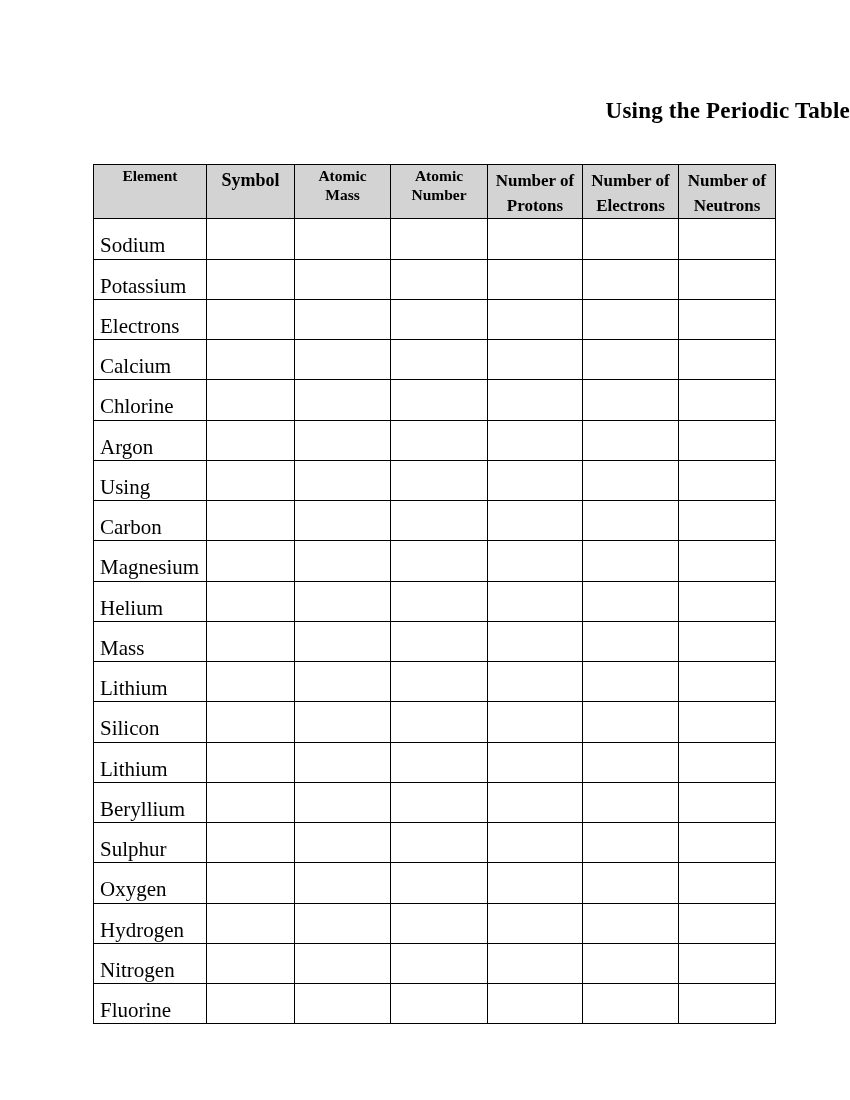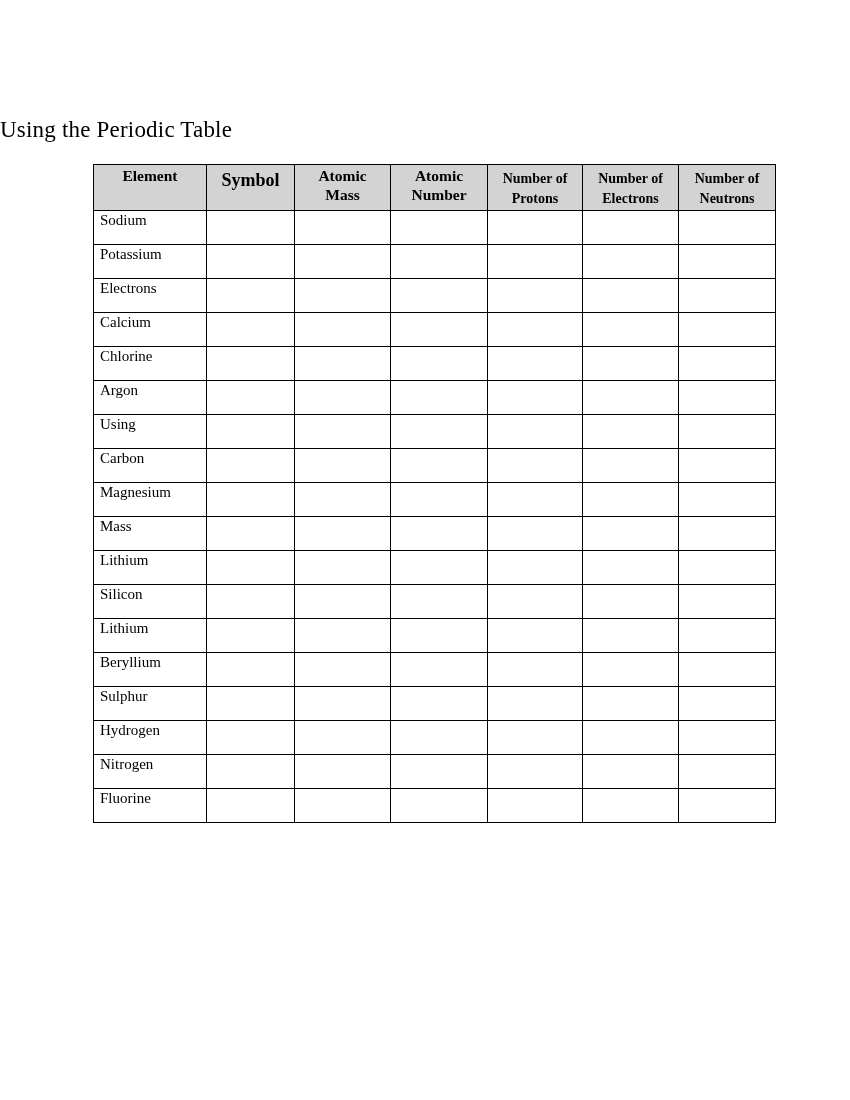--- a/index.html
+++ b/index.html
@@ -7,27 +7,27 @@
     position: relative;
     width: 850px;
     height: 1100px;
     background: #ffffff;
     font-family: "Liberation Serif", serif;
     color: #000000;
     overflow: hidden;
   }
   .title {
     position: absolute;
-    top: 117px;
+    top: 98px;
     left: 0;
     right: 0;
     margin: 0;
-    text-align: left;
+    text-align: right;
     font-size: 23px;
-    font-weight: normal;
+    font-weight: bold;
     letter-spacing: 0.2px;
   }
   table.worksheet {
     position: absolute;
     left: 93px;
     top: 164px;
     border-collapse: collapse;
     table-layout: fixed;
   }
   col.c0 { width: 113px; }
@@ -46,30 +46,30 @@
     background: #d3d3d3;
     height: 42px;
     vertical-align: top;
     text-align: center;
     font-weight: bold;
     white-space: pre-line;
     padding: 2px 2px 0 2px;
   }
   th.lg { font-size: 15.5px; line-height: 1.22; }
   th.md { font-size: 18px; line-height: 1.25; padding-top: 4px; }
-  th.sm { font-size: 14px; line-height: 1.45; padding-top: 4px; }
+  th.sm { font-size: 17px; line-height: 1.45; padding-top: 4px; }
   td {
     height: 34px;
     vertical-align: top;
     background: #ffffff;
   }
   td.element {
-    font-size: 15px;
+    font-size: 21px;
     line-height: 1.25;
-    padding: 0 4px 0 6px;
+    padding: 13px 4px 0 6px;
     white-space: nowrap;
     margin-left: 22px;
   }
 </style>
 </head>
 <body>
 
 <div class="page">
   <h1 class="title">Using the Periodic Table</h1>
 
@@ -175,20 +175,29 @@
         <tr>
           <td class="element">Magnesium</td>
           <td></td>
           <td></td>
           <td></td>
           <td></td>
           <td></td>
           <td></td>
         </tr>
         <tr>
+          <td class="element">Helium</td>
+          <td></td>
+          <td></td>
+          <td></td>
+          <td></td>
+          <td></td>
+          <td></td>
+        </tr>
+        <tr>
           <td class="element">Mass</td>
           <td></td>
           <td></td>
           <td></td>
           <td></td>
           <td></td>
           <td></td>
         </tr>
         <tr>
           <td class="element">Lithium</td>
@@ -221,20 +230,29 @@
           <td class="element">Beryllium</td>
           <td></td>
           <td></td>
           <td></td>
           <td></td>
           <td></td>
           <td></td>
         </tr>
         <tr>
           <td class="element">Sulphur</td>
+          <td></td>
+          <td></td>
+          <td></td>
+          <td></td>
+          <td></td>
+          <td></td>
+        </tr>
+        <tr>
+          <td class="element">Oxygen</td>
           <td></td>
           <td></td>
           <td></td>
           <td></td>
           <td></td>
           <td></td>
         </tr>
         <tr>
           <td class="element">Hydrogen</td>
           <td></td>

